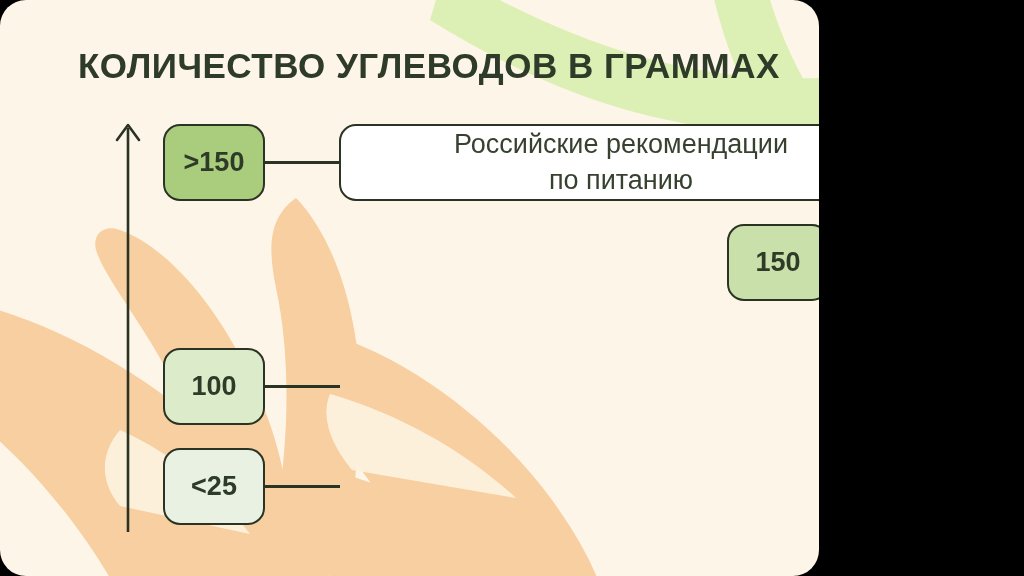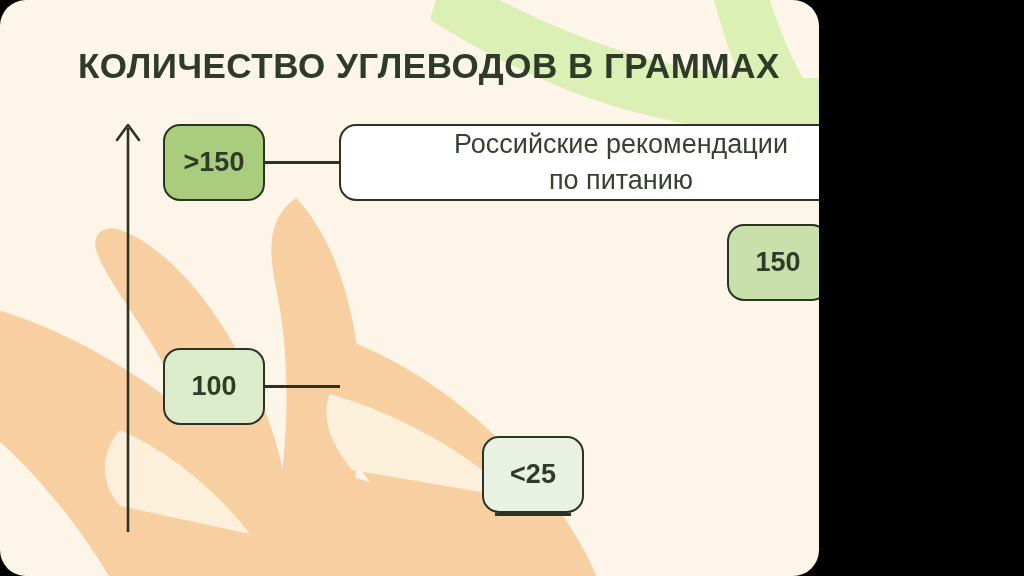--- a/index.html
+++ b/index.html
@@ -65,21 +65,21 @@
     position: absolute;
     left: 163px;
     width: 740px;
     height: 77px;
     display: flex;
     align-items: center;
   }
   .row-0 { top: 124px; }
   .row-1 { top: 224px; justify-content: flex-end; }
   .row-2 { top: 340px; margin-top: 8px; }
-  .row-3 { top: 436px; flex-direction: column; }
+  .row-3 { top: 448px; }
 
   .badge {
     position: relative;
     z-index: 3;
     width: 102px;
     height: 77px;
     box-sizing: border-box;
     border: 2.5px solid #2b3325;
     border-radius: 17px;
     display: flex;

